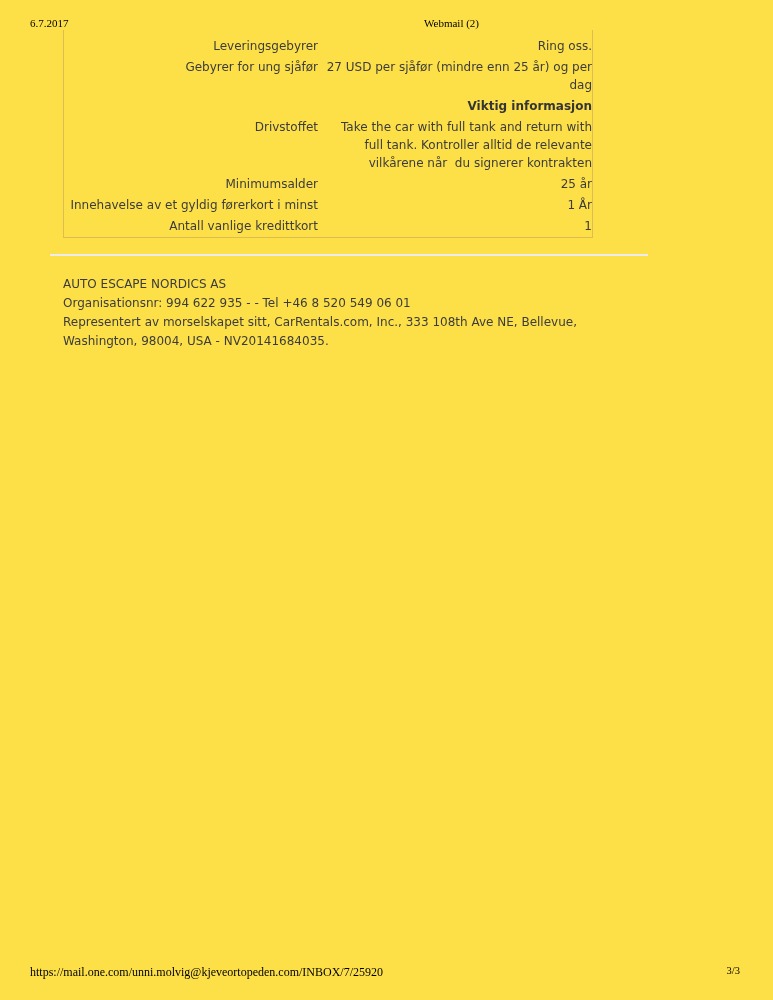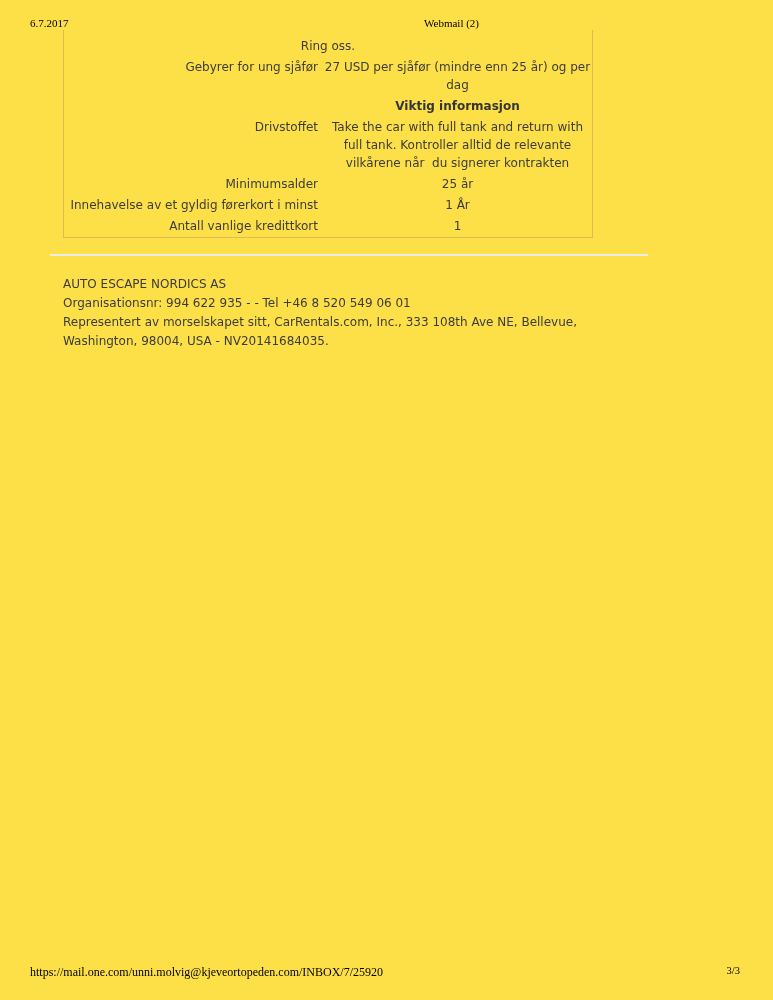--- a/index.html
+++ b/index.html
@@ -40,21 +40,21 @@
   .terms-row { display: flex; margin-bottom: 3px; }
   .terms-label {
     width: 254px;
     flex: 0 0 254px;
     text-align: right;
     padding-right: 5px;
   }
   .terms-value {
     flex: 1 1 auto;
     white-space: pre-wrap;
-    text-align: center;
+    text-align: right;
   }
   .terms-row.bold .terms-value { font-weight: bold; color: #353535; }
 
   .divider {
     position: absolute;
     left: 50px; top: 254px;
     width: 598px; height: 2px;
     background: #ececec;
   }
 
@@ -72,20 +72,21 @@
 <body>
 
 <div class="page">
 
   <div class="print-text print-date">6.7.2017</div>
   <div class="print-text print-title">Webmail (2)</div>
 
   <div class="info-box" style="border-color: rgb(221, 188, 82);">
 
     <div class="terms-row">
+      <div class="terms-label">Leveringsgebyrer</div>
       <div class="terms-value">Ring oss.</div>
     </div>
 
     <div class="terms-row">
       <div class="terms-label">Gebyrer for ung sjåfør</div>
       <div class="terms-value">27 USD per sjåfør (mindre enn 25 år) og per
 dag</div>
     </div>
 
     <div class="terms-row bold">

